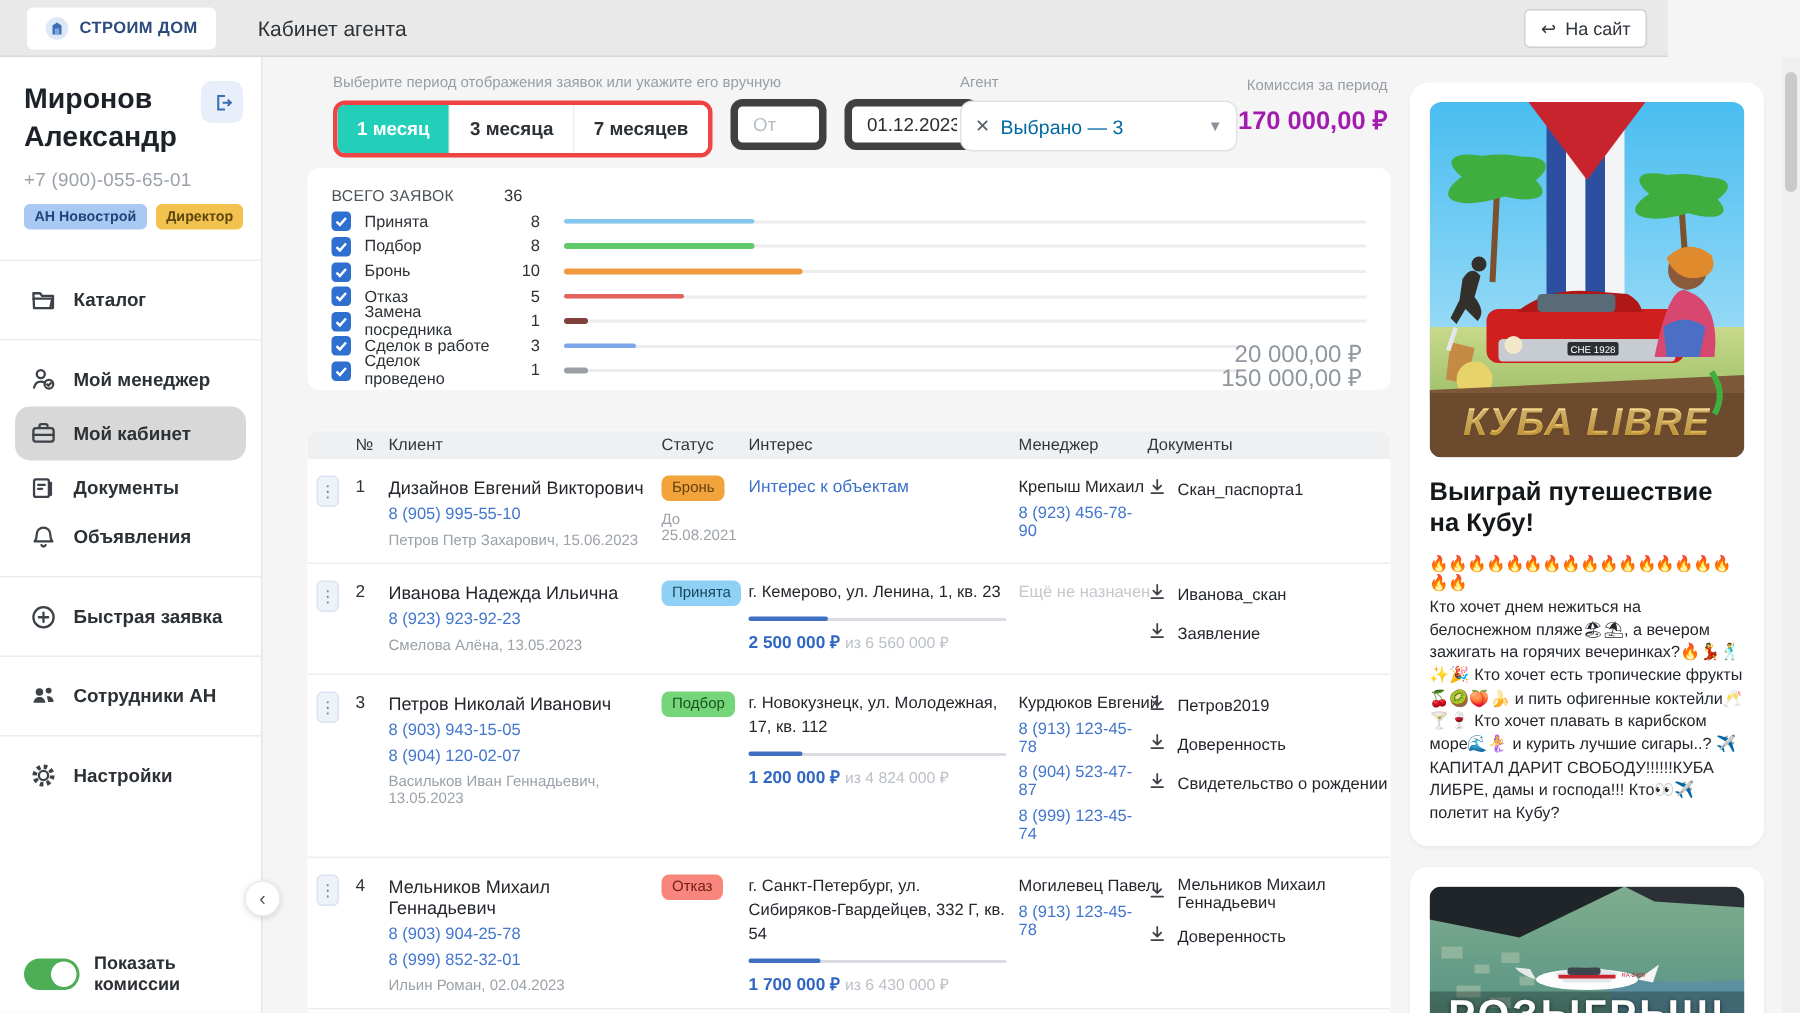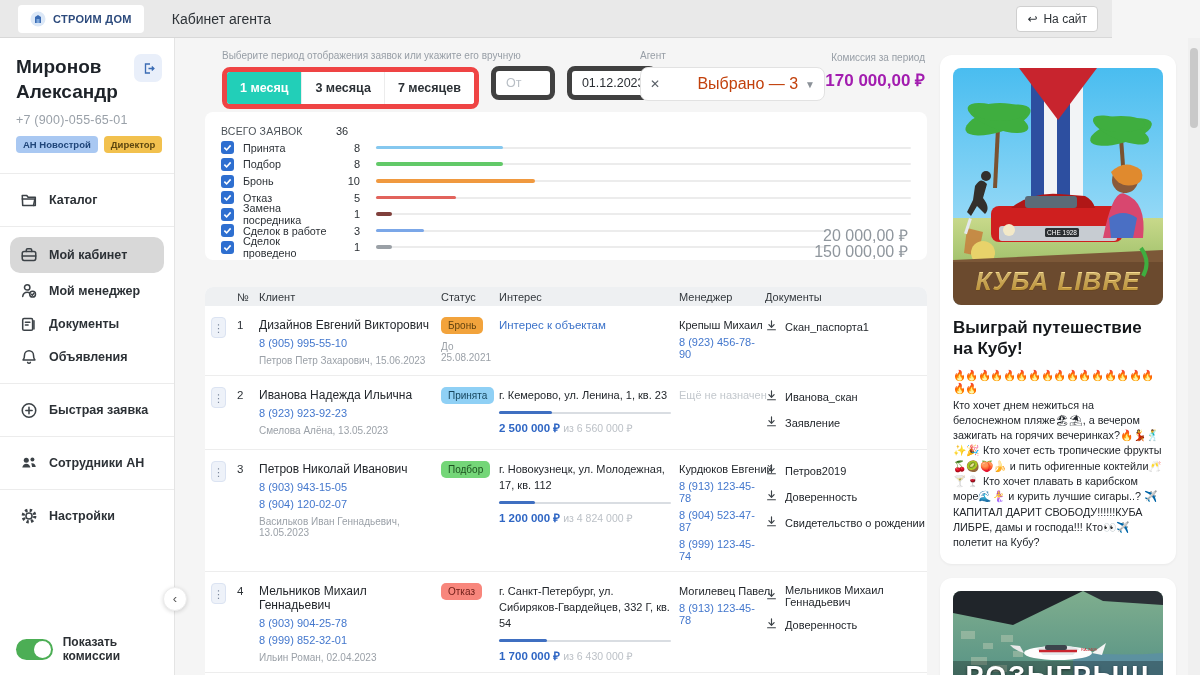--- a/index.html
+++ b/index.html
@@ -34,32 +34,32 @@
   .sidebar-foot { position:absolute; left:16px; bottom:12px; display:flex; align-items:center; gap:10px; }
   .toggle { width:38px; height:21px; background:#4cae55; border-radius:11px; position:relative; cursor:pointer; border:none; }
   .toggle .knob { position:absolute; right:2px; top:2px; width:17px; height:17px; background:#fff; border-radius:50%; }
   .toggle-label { font-size:12px; font-weight:bold; color:#2b2f33; }
   .collapse-btn { position:absolute; left:163px; top:587px; width:24px; height:24px; border-radius:50%; background:#fff; border:1px solid #ececec; box-shadow:0 1px 4px rgba(0,0,0,.15); color:#555; font-size:13px; cursor:pointer; z-index:25; line-height:20px; }
 
   
   .filters { position:absolute; left:222px; top:50px; }
   .f-label { font-size:10px; color:#979ea6; margin-bottom:6px; }
   .f-row { display:flex; gap:12px; }
-  .seg { display:flex; background:#fff; border:5px solid #ef4444; border-radius:8px; overflow:hidden; }
+  .seg { display:flex; background:#fff; border:3px solid #ef4444; border-radius:8px; overflow:hidden; }
   .seg button { border:none; background:#fff; font-size:12.5px; font-weight:bold; color:#2c3136; padding:0 13px; height:32px; cursor:pointer; border-right:1px solid #ececec; font-family:inherit; }
   .seg button:last-child { border-right:none; }
   .seg button.active { background:#22cfb8; color:#fff; }
   .f-input { height:34px; background:#fff; border:5px solid #404040; border-radius:8px; font-size:12.5px; color:#2a2e33; padding:0 10px; font-family:inherit; }
   .f-input::placeholder { color:#b8bec5; }
   .input-from { width:64px; margin-top:-1px; }
   .input-to { width:90px; margin-top:-1px; }
   .agent-wrap { position:absolute; left:640px; top:50px; }
   .agent-select { width:185px; height:34px; background:#fff; border:1px solid #e2e2e2; border-radius:8px; display:flex; align-items:center; padding:0 9px; gap:7px; cursor:pointer; }
   .agent-x { color:#5a6068; font-size:12px; }
-  .agent-val { font-size:16px; color:#c2410c; flex:1;text-align:right; }
+  .agent-val { font-size:13px; color:#0369a1; flex:1; }
   .agent-chev { color:#8b9198; font-size:10px; }
   .commission { position:absolute; left:790px; top:52px; width:135px; text-align:right; }
   .comm-label { font-size:10px; color:#979ea6; }
   .comm-value { margin-top:5px; font-size:17px; font-weight:bold; color:#a21caf; white-space:nowrap; }
 
   
   .chart-card { position:absolute; left:205px; top:112px; width:722px; height:148px; background:#fff; border-radius:8px; padding:11px 16px; }
   .crow { display:flex; align-items:center; height:16.6px; }
   .c-check { width:13px; height:13px; flex:0 0 13px; margin-right:9px; background:#2e6fd0; border-radius:3px; display:flex; align-items:center; justify-content:center; cursor:pointer; }
   .c-check svg { width:9px; height:9px; }
@@ -152,40 +152,40 @@
   <div class="menu-item">
     <span class="mi-icon">
           <svg width="18" height="18" viewBox="0 0 20 20">
             <path fill="none" stroke="#3c4247" stroke-width="1.7" stroke-linejoin="round" stroke-linecap="round" d="M2.5 5h5l1.5 2h8v9h-14z"></path>
             <path fill="none" stroke="#3c4247" stroke-width="1.7" stroke-linejoin="round" stroke-linecap="round" d="M2.5 9h14l-1.5 7"></path>
           </svg>
         </span>
     <span class="mi-label">Каталог</span>
   </div>
 <div class="menu-sep"></div>
-  <div class="menu-item active">
-    <span class="mi-icon">
-          <svg width="18" height="18" viewBox="0 0 20 20">
-            <rect fill="none" stroke="#3c4247" stroke-width="1.7" stroke-linejoin="round" stroke-linecap="round" x="2.5" y="6" width="15" height="10" rx="2"></rect>
-            <path fill="none" stroke="#3c4247" stroke-width="1.7" stroke-linejoin="round" stroke-linecap="round" d="M7 6V4.5A1.5 1.5 0 018.5 3h3A1.5 1.5 0 0113 4.5V6M2.5 11h15"></path>
-          </svg>
-        </span>
-    <span class="mi-label">Мой кабинет</span>
-  </div>
-
   <div class="menu-item">
     <span class="mi-icon">
           <svg width="18" height="18" viewBox="0 0 20 20">
             <circle fill="none" stroke="#3c4247" stroke-width="1.7" stroke-linejoin="round" stroke-linecap="round" cx="8" cy="6" r="3"></circle>
             <path fill="none" stroke="#3c4247" stroke-width="1.7" stroke-linejoin="round" stroke-linecap="round" d="M3 16c.6-3 2.6-4.5 5-4.5 1 0 2 .2 2.8.8"></path>
             <circle fill="none" stroke="#3c4247" stroke-width="1.7" stroke-linejoin="round" stroke-linecap="round" cx="14" cy="13.5" r="3.2"></circle>
             <path fill="none" stroke="#3c4247" stroke-width="1.7" stroke-linejoin="round" stroke-linecap="round" d="M12.7 13.6l1 1 1.7-2"></path>
           </svg>
         </span>
     <span class="mi-label">Мой менеджер</span>
+  </div>
+
+  <div class="menu-item active">
+    <span class="mi-icon">
+          <svg width="18" height="18" viewBox="0 0 20 20">
+            <rect fill="none" stroke="#3c4247" stroke-width="1.7" stroke-linejoin="round" stroke-linecap="round" x="2.5" y="6" width="15" height="10" rx="2"></rect>
+            <path fill="none" stroke="#3c4247" stroke-width="1.7" stroke-linejoin="round" stroke-linecap="round" d="M7 6V4.5A1.5 1.5 0 018.5 3h3A1.5 1.5 0 0113 4.5V6M2.5 11h15"></path>
+          </svg>
+        </span>
+    <span class="mi-label">Мой кабинет</span>
   </div>
 
   <div class="menu-item">
     <span class="mi-icon">
           <svg width="18" height="18" viewBox="0 0 20 20">
             <rect fill="none" stroke="#3c4247" stroke-width="1.7" stroke-linejoin="round" stroke-linecap="round" x="3" y="4" width="11" height="13" rx="1.5"></rect>
             <path fill="none" stroke="#3c4247" stroke-width="1.7" stroke-linejoin="round" stroke-linecap="round" d="M6 8h5M6 11h3"></path>
             <path fill="none" stroke="#3c4247" stroke-width="1.7" stroke-linejoin="round" stroke-linecap="round" d="M15.5 6.5v9"></path>
           </svg>
         </span>

